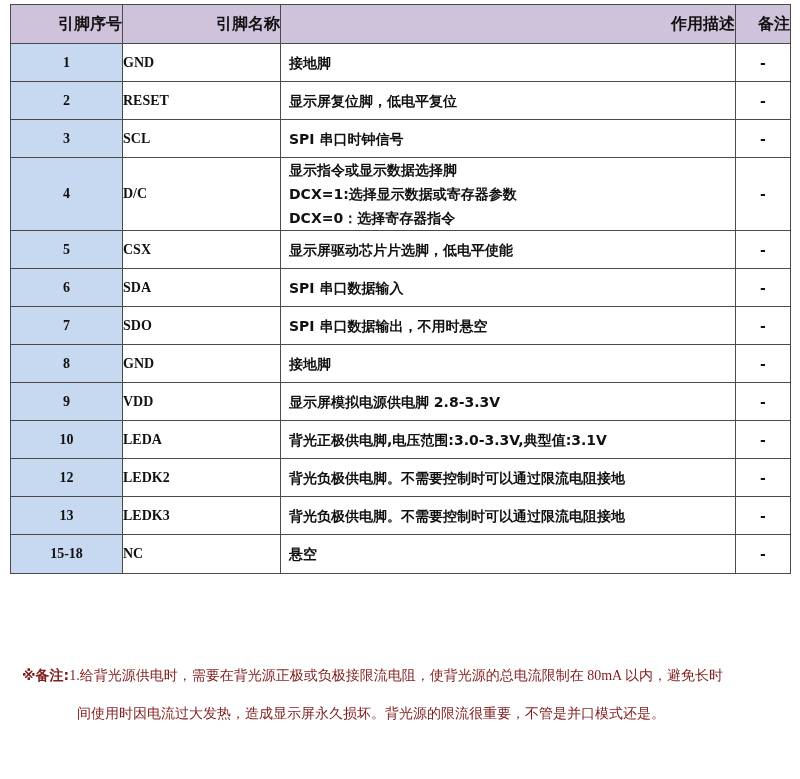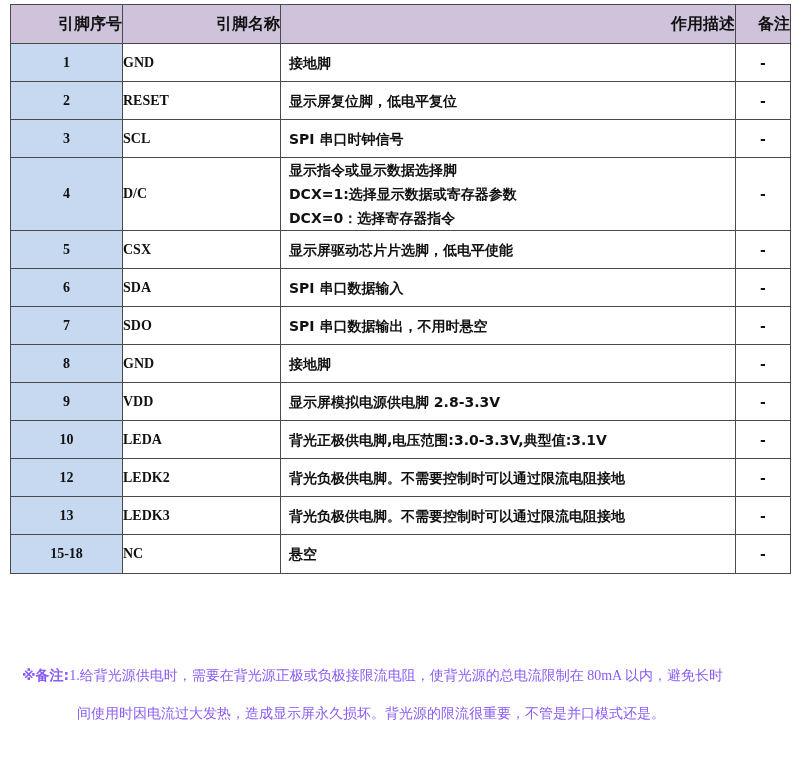--- a/index.html
+++ b/index.html
@@ -11,21 +11,21 @@
   table.pins th { background: #cfc3dc; height: 38px; font-size: 16px; font-weight: bold; text-align: right; }
   table.pins td { height: 37px; font-size: 14px; }
   td.num { background: #c6d9f0; text-align: center; font-weight: bold; font-family: "Liberation Serif", serif; font-size: 16px; }
   td.name { font-weight: bold; font-family: "Liberation Serif", serif; font-size: 16px; }
   td.desc { text-align: left; padding-left: 8px !important; font-weight: bold; font-size: 14px; }
   td.desc .line { display: block; line-height: 24px; }
   td.note { text-align: center; font-weight: bold; font-size: 14px; }
   tr.tall td { height: 72px; }
   tr.last td { height: 38px; }
   .remarks { position: absolute; left: 22px; top: 666px; width: 770px;
-             font-family: "Liberation Serif", serif; font-size: 14px; color: #8b5cf6; }
+             font-family: "Liberation Serif", serif; font-size: 14px; color: #7f1d1d; }
   .remarks .r { line-height: 19px; margin-bottom: 19px; }
   .remarks .lead { font-weight: bold; font-family: "DejaVu Sans", sans-serif; }
   .remarks .indent1 { padding-left: 55px; }
   .remarks .indent2 { padding-left: 35px; }
 </style>
 </head>
 <body>
 
 <table class="pins">
   <colgroup>

